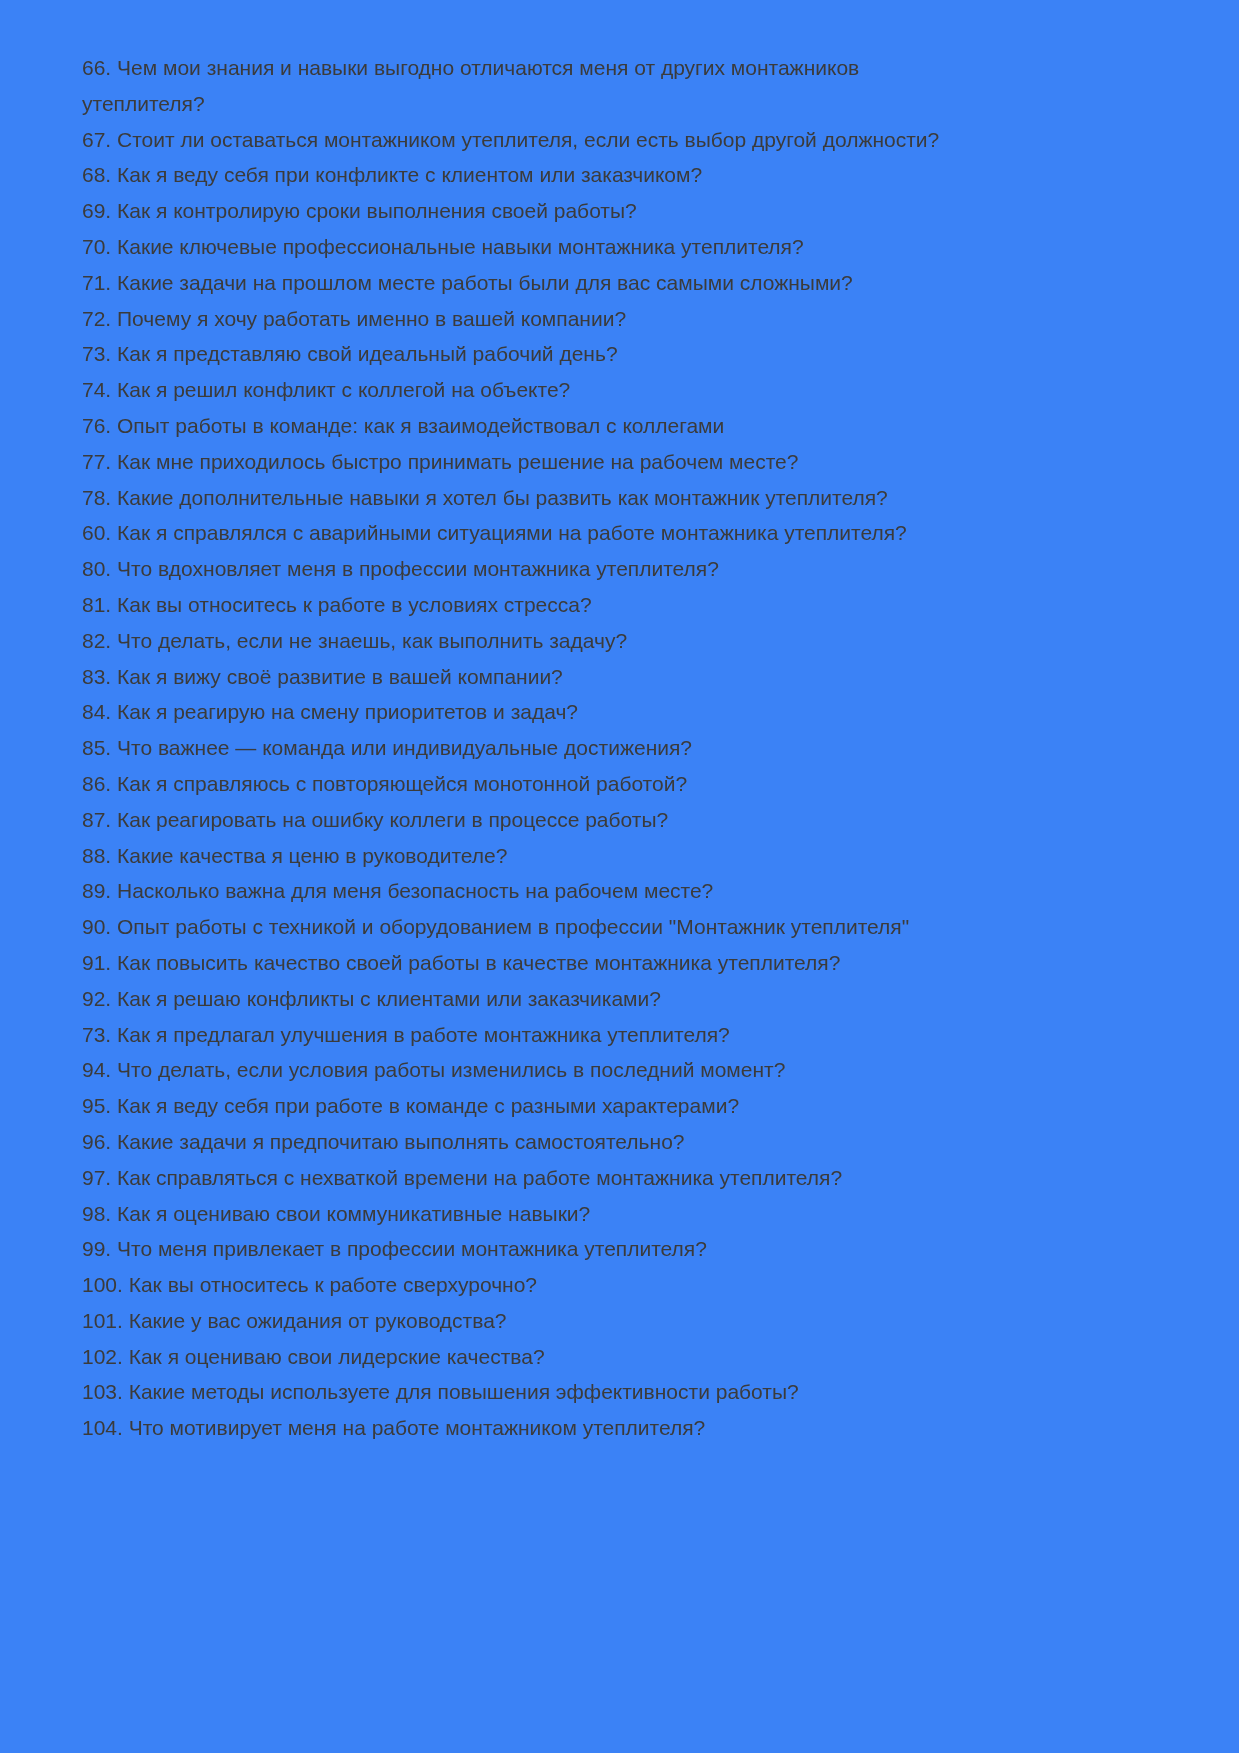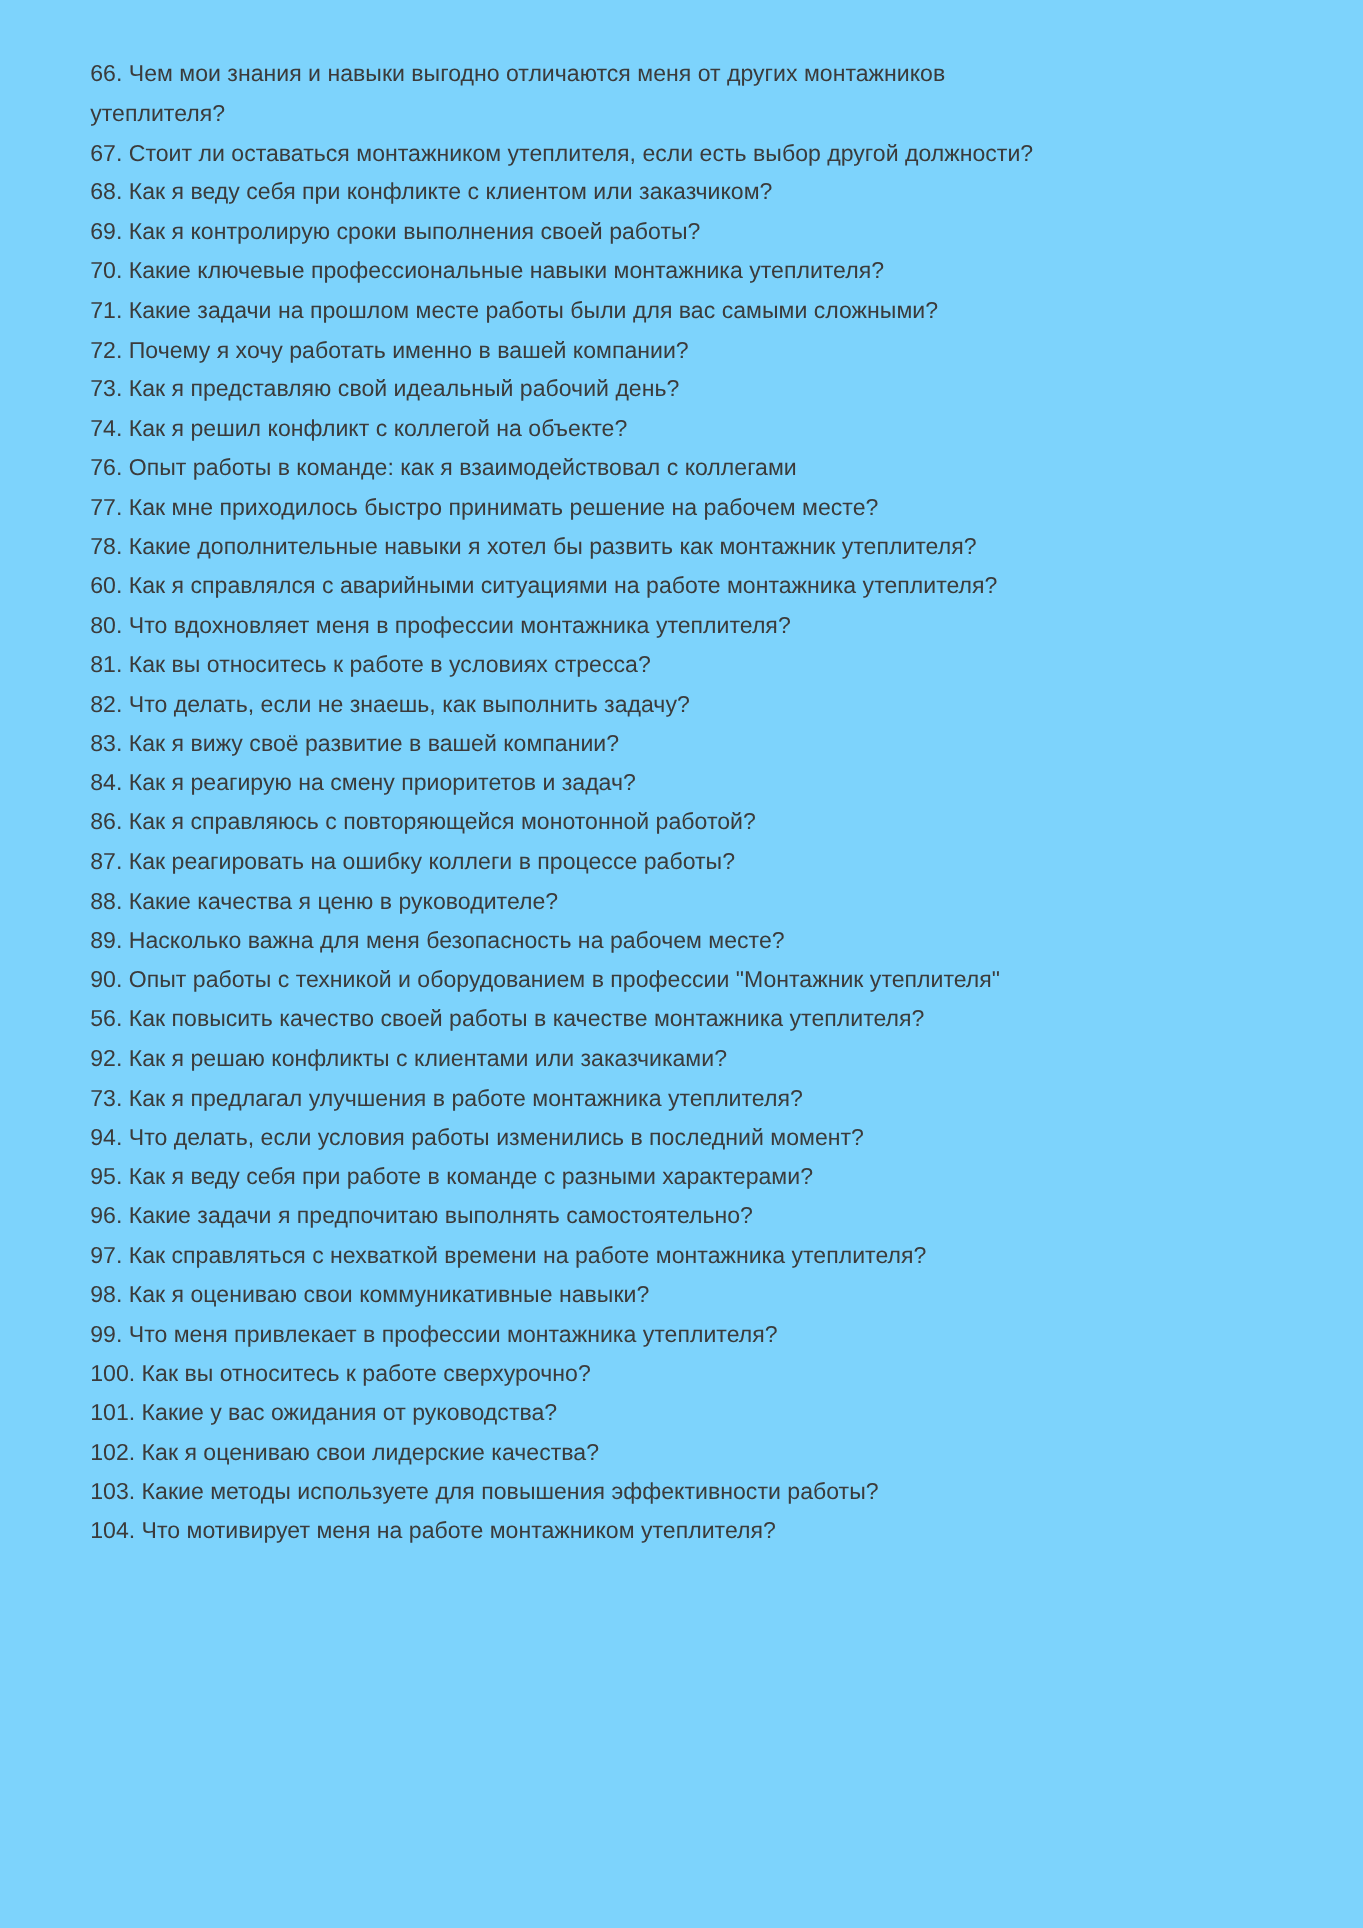--- a/index.html
+++ b/index.html
@@ -4,21 +4,21 @@
 <style>
   html, body {
     margin: 0;
     padding: 0;
     background: #ffffff;
   }
   .page {
     position: relative;
     width: 1239px;
     height: 1753px;
-    background: #7dd3fc;
+    background: #3b82f6;
     overflow: hidden;
     box-sizing: border-box;
     padding: 50px 0 0 82px;
   }
   .question-list {
     font-family: "Liberation Sans", sans-serif;
     font-size: 21px;
     line-height: 35.8px;
     color: #3b3b3b;
     max-width: 890px;
@@ -45,26 +45,27 @@
     <p>74. Как я решил конфликт с коллегой на объекте?</p>
     <p>76. Опыт работы в команде: как я взаимодействовал с коллегами</p>
     <p>77. Как мне приходилось быстро принимать решение на рабочем месте?</p>
     <p>78. Какие дополнительные навыки я хотел бы развить как монтажник утеплителя?</p>
     <p>60. Как я справлялся с аварийными ситуациями на работе монтажника утеплителя?</p>
     <p>80. Что вдохновляет меня в профессии монтажника утеплителя?</p>
     <p>81. Как вы относитесь к работе в условиях стресса?</p>
     <p>82. Что делать, если не знаешь, как выполнить задачу?</p>
     <p>83. Как я вижу своё развитие в вашей компании?</p>
     <p>84. Как я реагирую на смену приоритетов и задач?</p>
+    <p>85. Что важнее — команда или индивидуальные достижения?</p>
     <p>86. Как я справляюсь с повторяющейся монотонной работой?</p>
     <p>87. Как реагировать на ошибку коллеги в процессе работы?</p>
     <p>88. Какие качества я ценю в руководителе?</p>
     <p>89. Насколько важна для меня безопасность на рабочем месте?</p>
     <p>90. Опыт работы с техникой и оборудованием в профессии "Монтажник утеплителя"</p>
-    <p>56. Как повысить качество своей работы в качестве монтажника утеплителя?</p>
+    <p>91. Как повысить качество своей работы в качестве монтажника утеплителя?</p>
     <p>92. Как я решаю конфликты с клиентами или заказчиками?</p>
     <p>73. Как я предлагал улучшения в работе монтажника утеплителя?</p>
     <p>94. Что делать, если условия работы изменились в последний момент?</p>
     <p>95. Как я веду себя при работе в команде с разными характерами?</p>
     <p>96. Какие задачи я предпочитаю выполнять самостоятельно?</p>
     <p>97. Как справляться с нехваткой времени на работе монтажника утеплителя?</p>
     <p>98. Как я оцениваю свои коммуникативные навыки?</p>
     <p>99. Что меня привлекает в профессии монтажника утеплителя?</p>
     <p>100. Как вы относитесь к работе сверхурочно?</p>
     <p>101. Какие у вас ожидания от руководства?</p>

